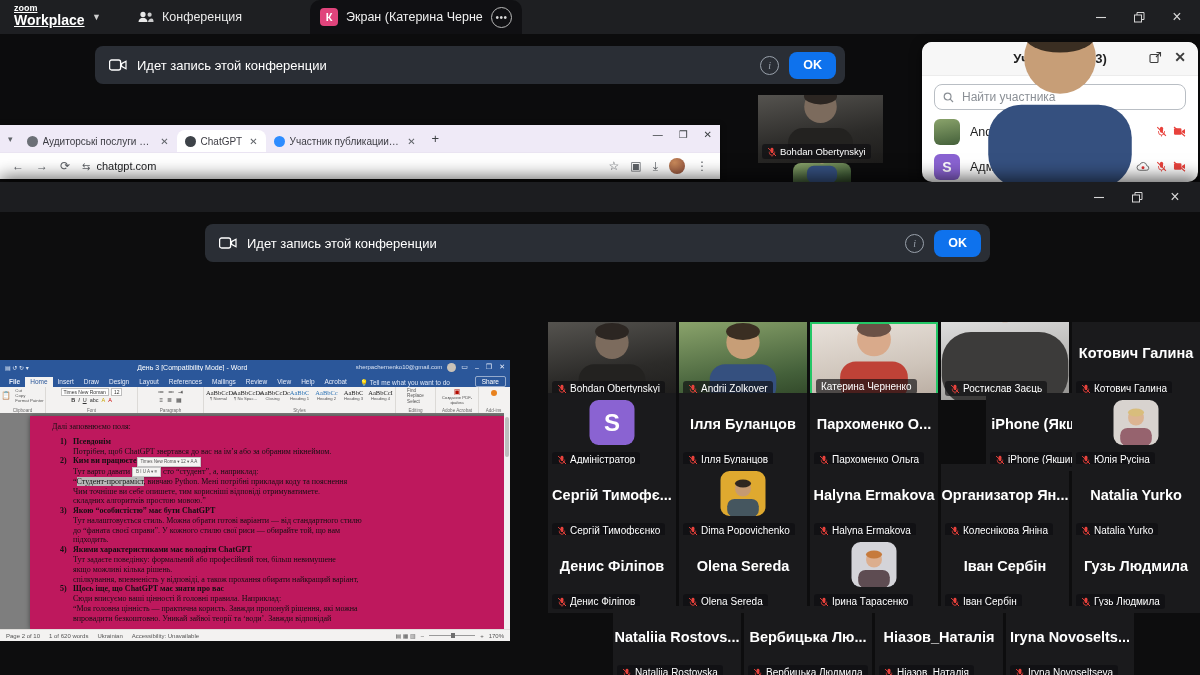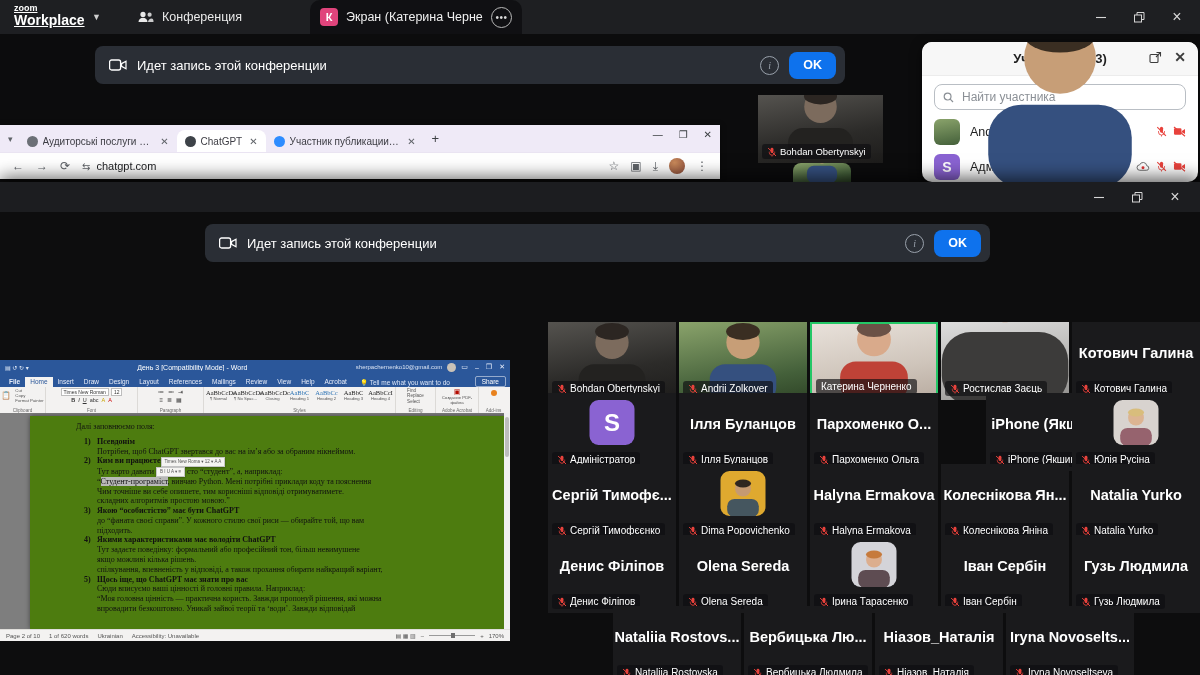--- a/index.html
+++ b/index.html
@@ -107,22 +107,22 @@
   .w-caption{position:absolute;bottom:0px;left:0;right:0;text-align:center;font-size:4.6px;color:#6e6e6e;}
   .wg-row{display:flex;gap:2px;align-items:center;white-space:nowrap;}
   .fontbox{border:0.5px solid #bdbdbd;background:#fff;padding:0 2px;font-size:5px;color:#333;}
   .chip{width:25px;text-align:center;flex:none;}
   .chip-sample{font-family:"Liberation Serif",serif;font-size:6.5px;line-height:7px;color:#222;}
   .chip-sample.accent{color:var(--heading-blue,#2e74b5);}
   .chip-name{font-size:4.2px;color:#555;white-space:nowrap;overflow:hidden;}
   .w-doc{position:absolute;left:0;top:53px;width:510px;height:216px;background:#7e7e7e;overflow:hidden;}
   .w-scroll{position:absolute;right:0;top:0;width:6px;height:216px;background:#f0f0f0;}
   .w-thumbbar{position:absolute;right:1px;top:4px;width:4px;height:40px;background:#bdbdbd;border-radius:2px;}
-  .page{position:absolute;left:30px;top:3px;width:508px;height:213px;background:#4d7c0f;
-        box-shadow:0 0 5px rgba(0,0,0,.45);padding:6px 8px 0 46px;box-sizing:border-box;overflow:hidden;}
+  .page{position:absolute;left:30px;top:3px;width:508px;height:213px;background:#be185d;
+        box-shadow:0 0 5px rgba(0,0,0,.45);padding:6px 8px 0 22px;box-sizing:border-box;overflow:hidden;}
   .doc-line{font-family:"Liberation Serif",serif;font-size:8px;line-height:9.8px;color:#111;white-space:nowrap;}
   .doc-space{height:5px;}
   .dl-num{display:inline-block;width:13px;margin-left:8px;font-weight:bold;}
   .doc-line.ind2{margin-left:21px;}
   .hl{background:#b9b9b9;}
   .mini-tb{display:inline-block;vertical-align:middle;background:#f5f4f2;border:0.5px solid #c6c6c6;
            box-shadow:0 1px 2px rgba(0,0,0,.3);font-family:"Liberation Sans",sans-serif;font-size:4.5px;
            color:#555;padding:0 3px;line-height:8px;height:8px;white-space:nowrap;}
   .w-status{position:absolute;left:0;bottom:0;width:510px;height:12px;background:#f3f2f1;
             border-top:1px solid #e0dedb;display:flex;align-items:center;font-size:6px;color:#555;
@@ -513,20 +513,21 @@
             <div class="doc-line"><span>Далі заповнюємо поля:</span></div>
             <div class="doc-space"></div>
             <div class="doc-line"><span class="dl-num">1)</span><b>Псевдонім</b></div>
             <div class="doc-line ind2"><span>Потрібен, щоб ChatGPT звертався до вас на ім’я або за обраним нікнеймом.</span></div>
             <div class="doc-line"><span class="dl-num">2)</span><b>Ким ви працюєте</b><span class="mini-tb">Times New Roma ▾  12 ▾  A  A</span></div>
             <div class="doc-line ind2"><span>Тут варто давати </span><span class="mini-tb">B  I  U  A ▾  ≡</span><span> сто “студент”, а, наприклад:</span></div>
             <div class="doc-line ind2"><span>“</span><span class="hl">Студент-програміст</span><span>, вивчаю Python. Мені потрібні приклади коду та пояснення</span></div>
             <div class="doc-line ind2"><span>Чим точніше ви себе опишете, тим корисніші відповіді отримуватимете.</span></div>
             <div class="doc-line ind2"><span>складних алгоритмів простою мовою.”</span></div>
             <div class="doc-line"><span class="dl-num">3)</span><b>Якою “особистістю” має бути ChatGPT</b></div>
+            <div class="doc-line ind2"><span>Тут налаштовується стиль. Можна обрати готові варіанти — від стандартного стилю</span></div>
             <div class="doc-line ind2"><span>до “фаната своєї справи”. У кожного стилю свої риси — обирайте той, що вам</span></div>
             <div class="doc-line ind2"><span>підходить.</span></div>
             <div class="doc-line"><span class="dl-num">4)</span><b>Якими характеристиками має володіти ChatGPT</b></div>
             <div class="doc-line ind2"><span>Тут задаєте поведінку: формальний або професійний тон, більш невимушене</span></div>
             <div class="doc-line ind2"><span>якщо можливі кілька рішень.</span></div>
             <div class="doc-line ind2"><span>спілкування, впевненість у відповіді, а також прохання обирати найкращий варіант,</span></div>
             <div class="doc-line"><span class="dl-num">5)</span><b>Щось іще, що ChatGPT має знати про вас</b></div>
             <div class="doc-line ind2"><span>Сюди вписуємо ваші цінності й головні правила. Наприклад:</span></div>
             <div class="doc-line ind2"><span>“Моя головна цінність — практична користь. Завжди пропонуй рішення, які можна</span></div>
             <div class="doc-line ind2"><span>впровадити безкоштовно. Уникай зайвої теорії та ‘води’. Завжди відповідай</span></div>
@@ -761,21 +762,21 @@
                 <rect x="5" y="1" width="4" height="7.5" rx="2" fill="#e8423c"></rect>
                 <path d="M3.2 6.5v1.2a3.8 3.8 0 0 0 7.6 0V6.5" fill="none" stroke="#e8423c" stroke-width="1.1"></path>
                 <line x1="7" y1="11.6" x2="7" y2="13.4" stroke="#e8423c" stroke-width="1.1"></line>
                 <line x1="1.6" y1="1.4" x2="12.6" y2="12.6" stroke="#e8423c" stroke-width="1.4"></line>
               </svg>
             </span>
             <span>Halyna Ermakova</span>
           </div>
         </div>
         <div class="tile" style="left: 941px; top: 282px;">
-          <div class="tile-name">Колеснікова Ян...</div>
+          <div class="tile-name">Организатор Ян...</div>
           <div class="tile-label">
             <span>
               <svg width="10" height="10" viewBox="0 0 14 14">
                 <rect x="5" y="1" width="4" height="7.5" rx="2" fill="#e8423c"></rect>
                 <path d="M3.2 6.5v1.2a3.8 3.8 0 0 0 7.6 0V6.5" fill="none" stroke="#e8423c" stroke-width="1.1"></path>
                 <line x1="7" y1="11.6" x2="7" y2="13.4" stroke="#e8423c" stroke-width="1.1"></line>
                 <line x1="1.6" y1="1.4" x2="12.6" y2="12.6" stroke="#e8423c" stroke-width="1.4"></line>
               </svg>
             </span>
             <span>Колеснікова Яніна</span>

